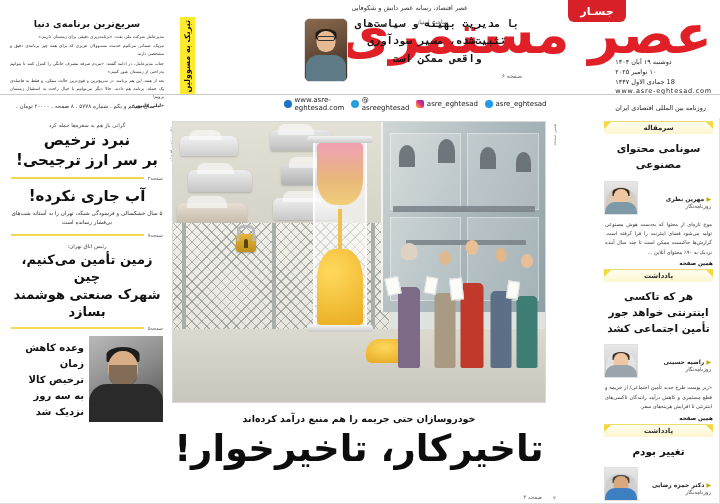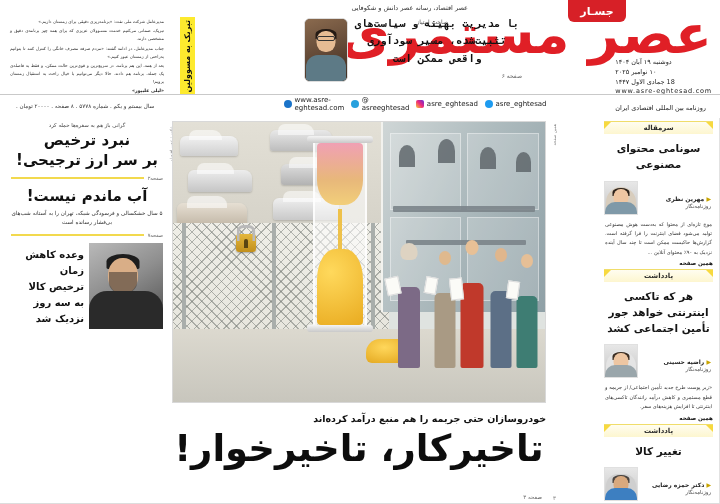--- a/index.html
+++ b/index.html
@@ -220,21 +220,21 @@
   .p-body { position:absolute; left:50%; transform:translateX(-50%); bottom:0; border-radius:5px 5px 2px 2px; }
   .p-paper { position:absolute; background:#fbfbf7; border:1px solid #ddd; }
 
   .hero-credit {
     position: absolute; right: 376px; top: 8px;
     writing-mode: vertical-rl; transform: rotate(180deg);
     font-size: 4.4px; color: #666; white-space: nowrap;
   }
 
   .hero-kicker {
-    width: 374px; text-align: right; font-size: 9.5px; font-weight: bold;
+    width: 374px; text-align: center; font-size: 9.5px; font-weight: bold;
     color: #111; margin-top: 10px;
   }
   .hero-title {
     width: 374px; text-align: center; font-size: 37px; font-weight: bold;
     color: #0d0d0d; line-height: 1.15; margin-top: 4px; letter-spacing: -1px;
   }
   .hero-pg {
     position: absolute; right: 8px; bottom: 4px; font-size: 5.5px; color: #666;
   }
 
@@ -330,20 +330,21 @@
     <div class="top-head">
       <div class="txt">با مدیریت بهینه و سیاست‌های تثبیت‌شده، مسیر سودآوری واقعی ممکن است</div>
       <div class="pg">صفحه ۶</div>
     </div>
 
     <div class="yellow-tag">
       <span>تبریک به مسوولین</span>
     </div>
 
     <div class="tl-box">
+      <div class="tl-title">سریع‌ترین برنامه‌ی دنیا</div>
       <div class="tl-body">
         <p>مدیرعامل شرکت ملی نفت: «برنامه‌ریزی دقیقی برای زمستان داریم.»</p>
         <p>تبریک، ضمانی می‌کنیم خدمت مسـوولان عزیزی که برای همه چیز برنامه‌ی دقیق و مشخصی دارند.</p>
         <p>جناب مدیرعامل، در ادامه گفتند: «مردم صرفه مصرف خانگی را کنترل کنند تا بتوانیم به‌راحتی از زمستان عبور کنیم.»</p>
         <p>بعد از همه، این هم برنامه، در سریع‌ترین و قوی‌ترین حالت ممکن، و فقط به فاصله‌ی یک جمله، برنامه هم دادند. حالا دیگر می‌توانیم با خیال راحت به استقبال زمستان برویم!</p>
       </div>
       <div class="tl-sign">«لیلی علیپور»</div>
     </div>
 
     <div class="hl-rule"></div>
@@ -379,28 +380,37 @@
         <div class="nhead" style="white-space:pre-line">نبرد ترخیص
 بر سر ارز ترجیحی!</div>
         <div class="pgline">
           <span class="pg">صفحه۲</span>
           <span class="bar"></span>
         </div>
       </div>
 
 
       <div class="news-item">
-        <div class="nhead" style="white-space:pre-line">آب ماندم نیست!</div>
+        <div class="nhead" style="white-space:pre-line">آب جاری نکرده!</div>
         <div class="nsub">۵ سال خشکسالی و فرسودگی شبکه، تهران را به آستانه شب‌های بی‌فشار رسانده است</div>
         <div class="pgline">
           <span class="pg">صفحه۷</span>
           <span class="bar"></span>
         </div>
       </div>
 
+      <div class="news-item">
+        <div class="kicker">رئیس اتاق تهران:</div>
+        <div class="nhead" style="font-size:13px;white-space:pre-line">زمین تأمین می‌کنیم، چین
+شهرک صنعتی هوشمند بسازد</div>
+        <div class="pgline">
+          <span class="pg">صفحه۵</span>
+          <span class="bar"></span>
+        </div>
+      </div>
 
       <div class="photo-news">
         <div class="pn-photo">
           <div class="pn-bg"></div>
             <div class="pn-hair"></div>
             <div class="pn-face"></div>
           <div class="pn-beard"></div>
             <div class="pn-body"></div>
         </div>
         <div class="pn-text">
@@ -540,21 +550,21 @@
           </div>
         </div>
         <div class="side-lead">«زیر پوست طرح جدید تأمین اجتماعی/ از جریمه و قطع مستمری و کاهش درآمد رانندگان تاکسی‌های اینترنتی تا افزایش هزینه‌های سفر.</div>
         <div class="side-more">همین صفحه</div>
       </div>
 
       <div class="side-block">
         <div class="side-banner">
           <span>یادداشت</span>
         </div>
-        <div class="side-title">تغییر کالا</div>
+        <div class="side-title">تغییر بودم</div>
         <div class="side-author">
           <div class="sa-meta">
             <div class="sa-name">▶ <b>دکتر حمزه رضایی</b></div>
             <div class="sa-role">روزنامه‌نگار</div>
           </div>
           <div class="sa-photo">
             <div class="sp-bg"></div>
             <div class="sp-scarf" style="background:#cfcfcf;border-radius:40%"></div>
             <div class="sp-hair" style="background:#4a4440"></div>
             <div class="sp-face" style="background:#d9a97e"></div>

